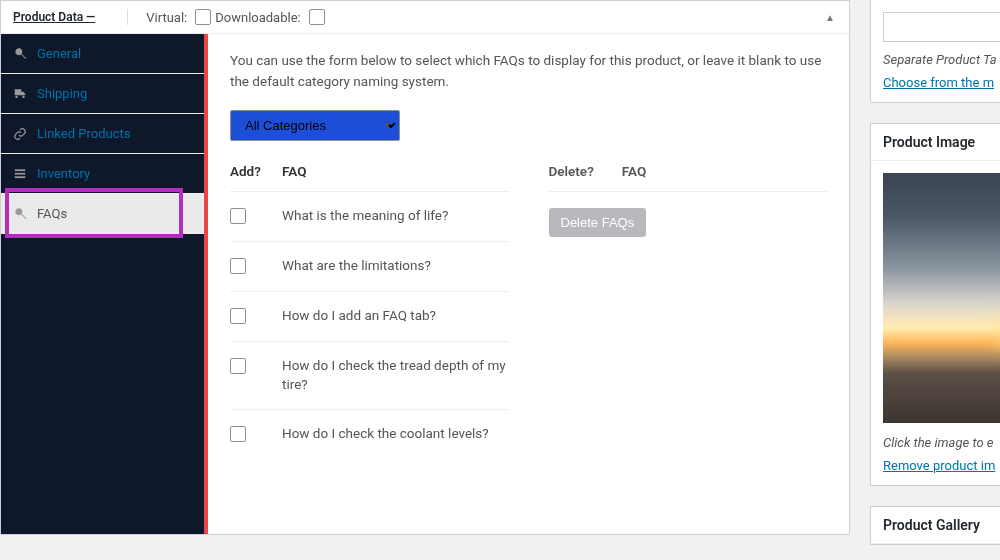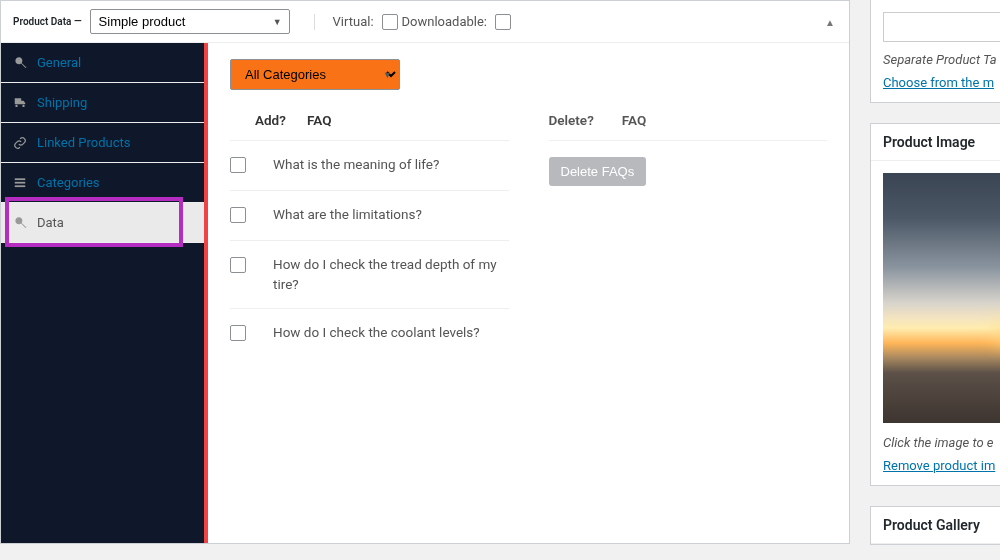--- a/index.html
+++ b/index.html
@@ -32,23 +32,24 @@
   }
   .panel-header {
     display: flex;
     align-items: center;
     padding: 8px 12px;
     border-bottom: 1px solid #eee;
     position: relative;
   }
   .panel-title {
     font-weight: 600;
-    font-size: 10px;
+    font-size: 12px;
     color: #23282d;
     margin-right: 8px;
+    text-decoration: underline;
   }
   .product-type-select {
     border: 1px solid #8c8f94;
     border-radius: 2px;
     background: #fff;
     font-size: 13px;
     padding: 4px 24px 4px 8px;
     appearance: none;
     position: relative;
     width: 200px;
@@ -140,43 +141,43 @@
     font-size: 13.5px;
     color: #555;
   }
   .content-desc {
     line-height: 1.55;
     margin-bottom: 18px;
   }
   .category-select {
     border: 1px solid #8c8f94;
     border-radius: 2px;
-    background: #f97316;
+    background: #1d4ed8;
     padding: 6px 28px 6px 10px;
     font-size: 13px;
     width: 170px;
   }
   .faq-columns {
     display: flex;
     gap: 40px;
     margin-top: 10px;
   }
   .faq-col { flex: 1; }
   .faq-head {
     display: flex;
     gap: 20px;
     font-weight: 600;
     color: #333;
     padding: 12px 0;
   }
-  .faq-head .h-add { width: 32px; margin-left: 25px; }
+  .faq-head .h-add { width: 32px; }
   .faq-row {
     display: flex;
     align-items: flex-start;
-    gap: 11px;
+    gap: 20px;
     padding: 14px 0;
     border-top: 1px solid #eee;
   }
   .faq-row .check {
     width: 32px;
     padding-top: 2px;
   }
   .faq-row .check .cb {
     width: 16px; height: 16px;
     border: 1px solid #8c8f94;
@@ -272,25 +273,20 @@
   }
 </style>
 </head>
 <body>
 
 <div class="layout">
   <div class="main-col">
     <div class="panel">
       <div class="panel-header">
         <span class="panel-title">Product Data —</span>
-        <span class="select-wrap">
-          <select class="product-type-select">
-            <option>Simple product</option>
-          </select>
-        </span>
         <div class="header-checks">
           <label>
             <span>Virtual:</span>
             <span class="cb-box"></span>
           </label>
           <label>
             <span>Downloadable:</span>
             <span class="cb-box"></span>
           </label>
         </div>
@@ -324,54 +320,59 @@
             <span>Linked Products</span>
           </li>
           <li>
             <span class="icon">
               <svg viewBox="0 0 24 24" width="14" height="14" fill="currentColor">
                   <rect x="3" y="4" width="18" height="3"></rect>
                   <rect x="3" y="10" width="18" height="3"></rect>
                   <rect x="3" y="16" width="18" height="3"></rect>
                 </svg>
             </span>
-            <span>Categories</span>
+            <span>Inventory</span>
           </li>
           <li class="active faqs-highlight">
             <div class="highlight-box"></div>
             <span class="icon">
               <svg viewBox="0 0 24 24" width="14" height="14" fill="currentColor">
                   <path d="M22 19l-7-7 1-3a6 6 0 10-5 5l3-1 7 7a1 1 0 001 0l1-1a1 1 0 000-1z"></path>
                 </svg>
             </span>
-            <span>Data</span>
+            <span>FAQs</span>
           </li>
         </ul>
 
         <div class="content">
+          <p class="content-desc">You can use the form below to select which FAQs to display for this product, or leave it blank to use the default category naming system.</p>
 
           <span class="select-wrap">
             <select class="category-select">
               <option>All Categories</option>
             </select>
           </span>
 
           <div class="faq-columns">
             <div class="faq-col">
               <div class="faq-head">
                 <span class="h-add">Add?</span>
                 <span>FAQ</span>
               </div>
               <div class="faq-row">
                 <span class="check"><span class="cb"></span></span>
                 <span class="q">What is the meaning of life?</span>
               </div>
               <div class="faq-row">
                 <span class="check"><span class="cb"></span></span>
                 <span class="q">What are the limitations?</span>
+              </div>
+              <div class="faq-row">
+                <span class="check"><span class="cb"></span></span>
+                <span class="q">How do I add an FAQ tab?</span>
               </div>
               <div class="faq-row">
                 <span class="check"><span class="cb"></span></span>
                 <span class="q">How do I check the tread depth of my tire?</span>
               </div>
               <div class="faq-row">
                 <span class="check"><span class="cb"></span></span>
                 <span class="q">How do I check the coolant levels?</span>
               </div>
             </div>

